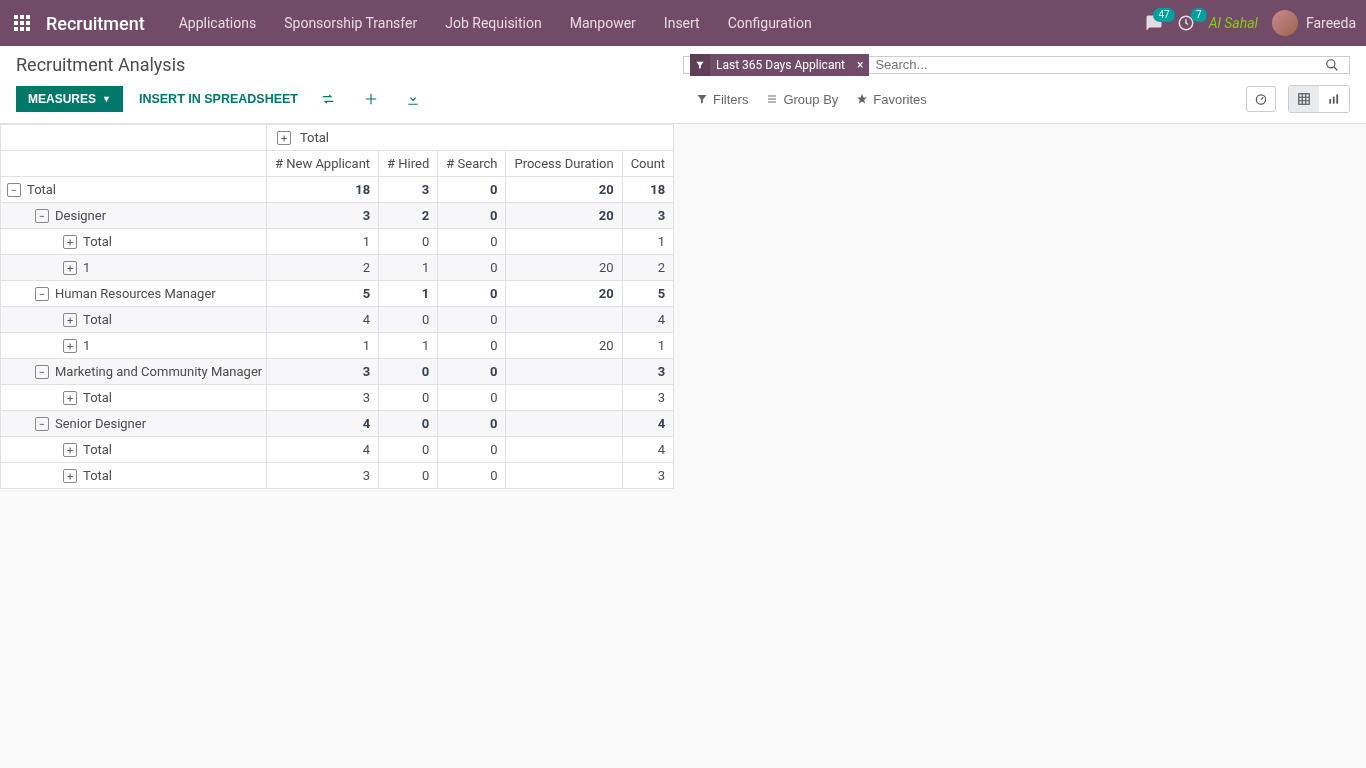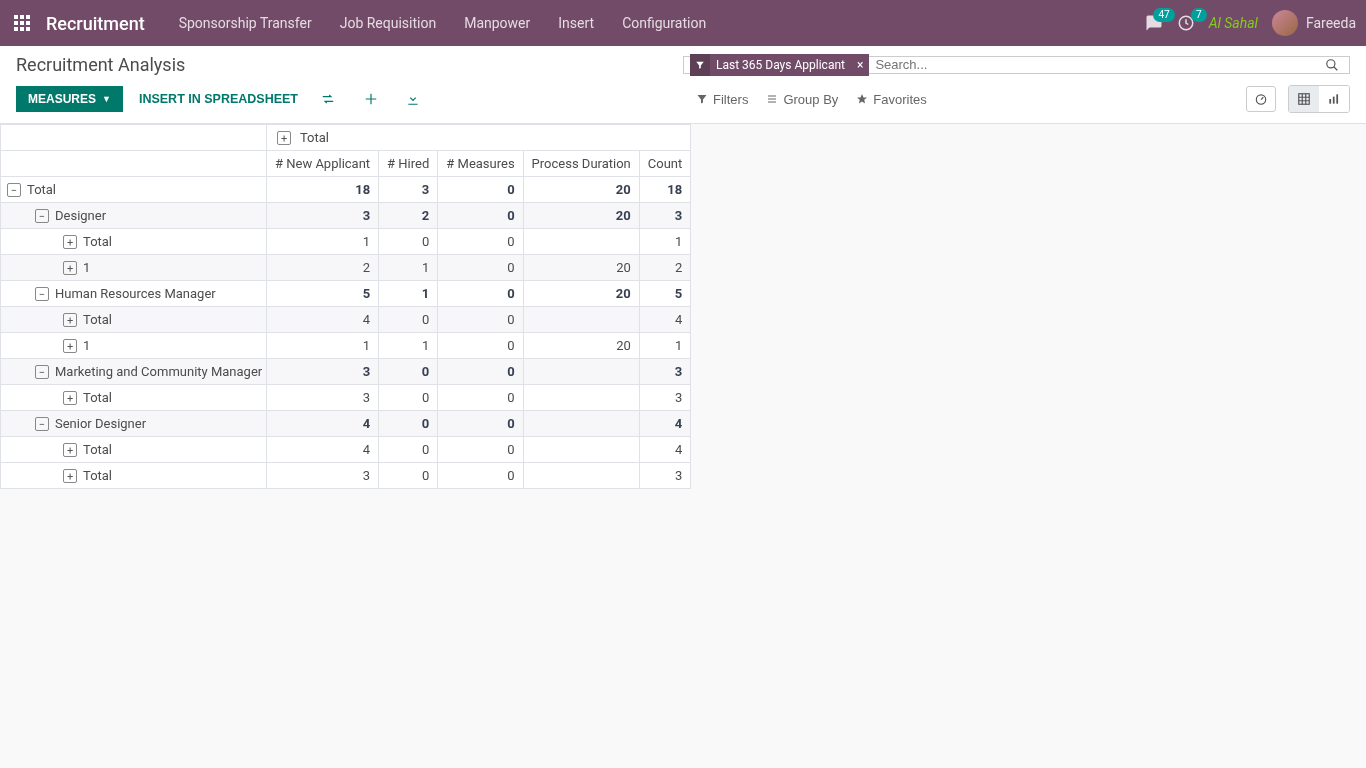--- a/index.html
+++ b/index.html
@@ -85,20 +85,21 @@
         <rect x="0" y="6" width="4" height="4"></rect>
         <rect x="6" y="6" width="4" height="4"></rect>
         <rect x="12" y="6" width="4" height="4"></rect>
         <rect x="0" y="12" width="4" height="4"></rect>
         <rect x="6" y="12" width="4" height="4"></rect>
         <rect x="12" y="12" width="4" height="4"></rect>
       </svg>
   </div>
   <div class="brand">Recruitment</div>
   <div class="menu">
+    <div class="item">Applications</div>
     <div class="item">Sponsorship Transfer</div>
     <div class="item">Job Requisition</div>
     <div class="item">Manpower</div>
     <div class="item">Insert</div>
     <div class="item">Configuration</div>
   </div>
   <div class="spacer"></div>
   <div class="right">
     <div class="icon-btn">
       <svg width="18" height="18" viewBox="0 0 24 24" fill="#e6dbe3">
@@ -227,21 +228,21 @@
         <th class="row-hdr"></th>
         <th class="col-grp" colspan="5">
           <span class="toggle">+</span>
           <span>Total</span>
         </th>
       </tr>
       <tr>
         <th class="row-hdr"></th>
         <th class="col-newapp"># New Applicant</th>
         <th class="col-hired"># Hired</th>
-        <th class="col-refused"># Measures</th>
+        <th class="col-refused"># Search</th>
         <th class="col-pdur">Process Duration</th>
         <th class="col-count">Count</th>
       </tr>
     </thead>
     <tbody id="pivot-body">
         <tr class="bold">
           <th class="row-hdr indent-0"><span class="toggle">−</span><span>Total</span></th>
           <td class="num">18</td>
           <td class="num">3</td>
           <td class="num">0</td>

